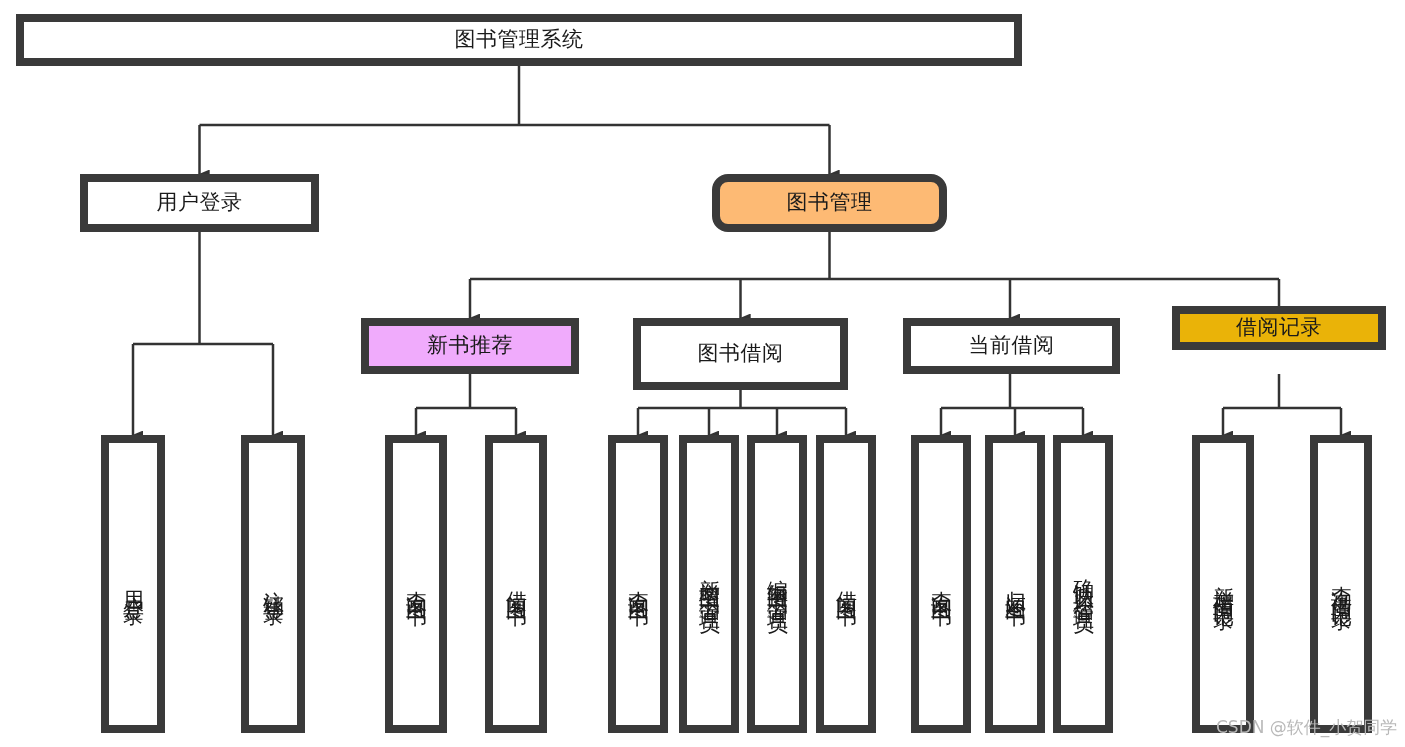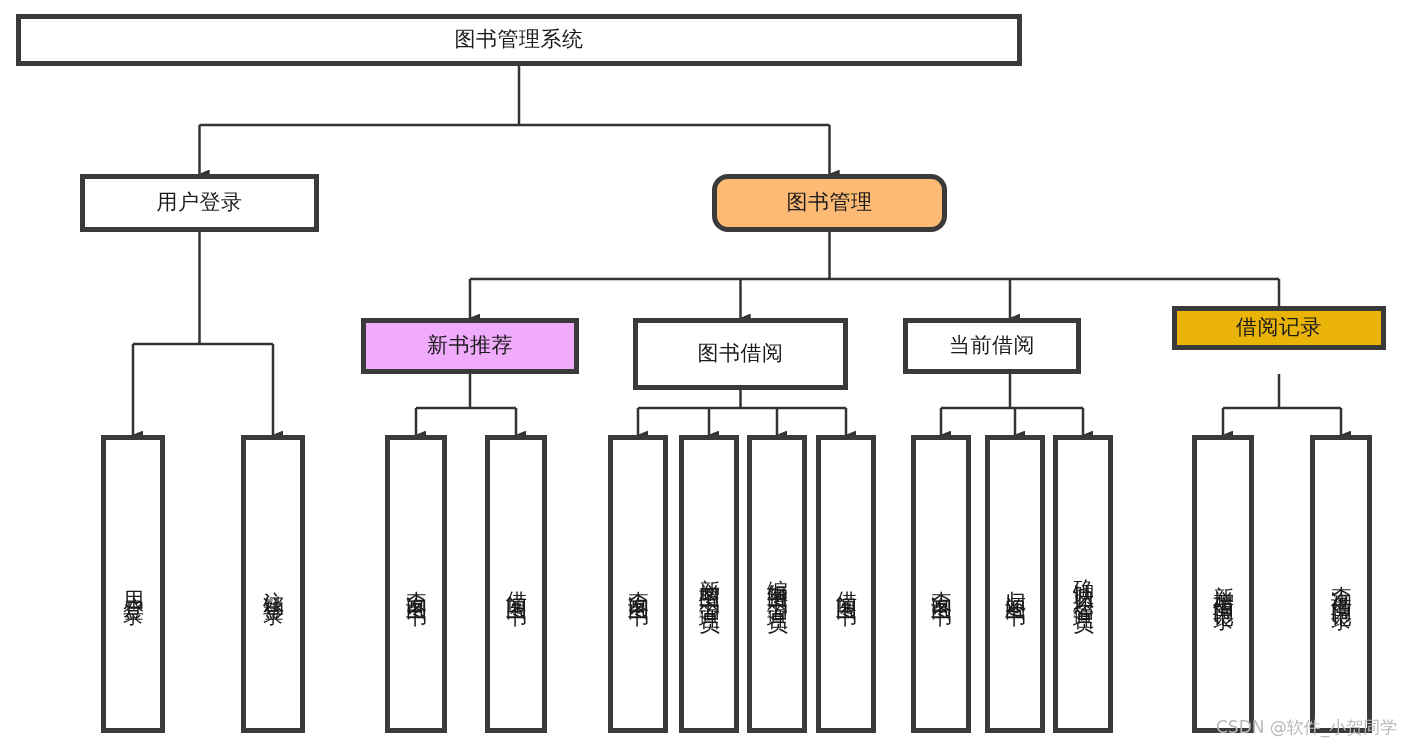--- a/index.html
+++ b/index.html
@@ -22,21 +22,21 @@
     position: absolute;
     left: 0;
     top: 0;
     width: 1405px;
     height: 747px;
   }
   .node {
     position: absolute;
     box-sizing: border-box;
     background: #ffffff;
-    border: 5px solid #c2410c;
+    border: 8px solid #c2410c;
     display: flex;
     align-items: center;
     justify-content: center;
     overflow: hidden;
   }
   .node .label {
     color: #1a1a1a;
     text-align: center;
     line-height: 1.12;
     letter-spacing: 0.5px;
@@ -121,21 +121,21 @@
       </div>
       <div class="node horiz" style="left: 712px; top: 174px; width: 235px; height: 58px; border-color: rgb(58, 58, 58); background: #fdba74; border-radius: 16px;">
         <span class="label" style="color: rgb(26, 26, 26);">图书管理</span>
       </div>
       <div class="node horiz" style="left: 361px; top: 318px; width: 218px; height: 56px; border-color: rgb(58, 58, 58); background: #f0abfc;">
         <span class="label" style="color: rgb(26, 26, 26);">新书推荐</span>
       </div>
       <div class="node horiz" style="left: 633px; top: 318px; width: 215px; height: 72px; border-color: rgb(58, 58, 58); background: rgb(255, 255, 255);">
         <span class="label" style="color: rgb(26, 26, 26);">图书借阅</span>
       </div>
-      <div class="node horiz" style="left: 903px; top: 318px; width: 178px; height: 56px; border-color: rgb(58, 58, 58); background: rgb(255, 255, 255);">
+      <div class="node horiz" style="left: 903px; top: 318px; width: 217px; height: 56px; border-color: rgb(58, 58, 58); background: rgb(255, 255, 255);">
         <span class="label" style="color: rgb(26, 26, 26);">当前借阅</span>
       </div>
       <div class="node horiz" style="left: 1172px; top: 306px; width: 214px; height: 44px; border-color: rgb(58, 58, 58); background: #eab308;">
         <span class="label" style="color: rgb(26, 26, 26);">借阅记录</span>
       </div>
       <div class="node vert" style="left: 101px; top: 435px; width: 64px; height: 298px; border-color: rgb(58, 58, 58); background: rgb(255, 255, 255);">
         <span class="label" style="color: rgb(26, 26, 26);">用户登录</span>
       </div>
       <div class="node vert" style="left: 241px; top: 435px; width: 64px; height: 298px; border-color: rgb(58, 58, 58); background: rgb(255, 255, 255);">
         <span class="label" style="color: rgb(26, 26, 26);">注销登录</span>

